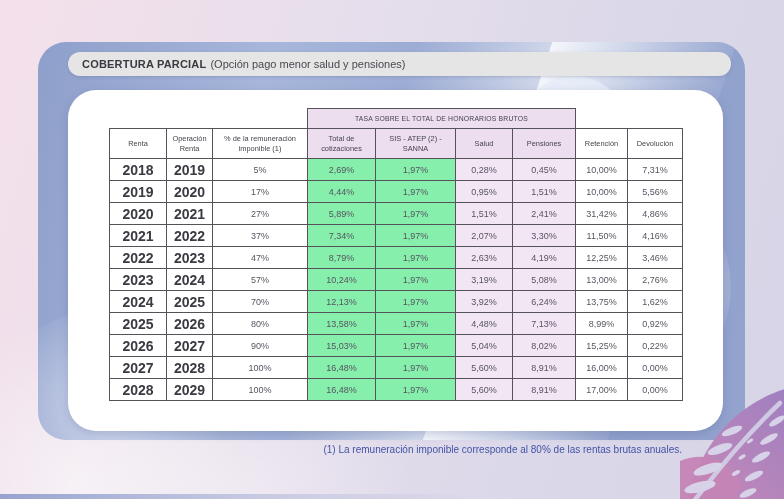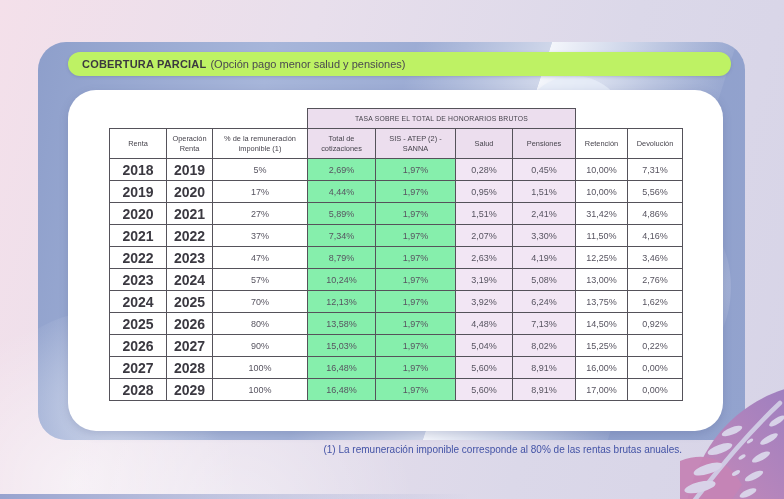--- a/index.html
+++ b/index.html
@@ -26,21 +26,21 @@
     background:linear-gradient(to right,rgba(252,253,255,.92) 0%,rgba(252,253,255,.08) 100%);}
   .dome{position:absolute;left:482px;top:34px;width:108px;height:72px;
     background:rgba(230,236,248,.8);border-radius:54px 54px 0 0;}
   .dome2{position:absolute;right:14px;top:170px;width:100px;height:150px;border-radius:50%;
     background:radial-gradient(circle,rgba(240,243,250,.55) 0%,rgba(240,243,250,0) 75%);}
   .panel-glow{position:absolute;left:-50px;bottom:-70px;width:240px;height:200px;border-radius:50%;
     background:radial-gradient(circle,rgba(236,240,249,.65) 0%,rgba(236,240,249,0) 75%);}
 
   
   .title-pill{position:absolute;left:68px;top:52px;width:663px;height:24px;border-radius:13px;
-    background:#bef264;display:flex;align-items:center;padding-left:14px;box-sizing:border-box;
+    background:#e5e5e5;display:flex;align-items:center;padding-left:14px;box-sizing:border-box;
     box-shadow:0 1px 3px rgba(80,90,140,.25);}
   .title-main{font-size:11px;font-weight:bold;color:#3b393f;letter-spacing:.2px;}
   .title-sub{font-size:11px;color:#4a4850;margin-left:4px;}
 
   
   .card{position:absolute;left:68px;top:90px;width:655px;height:341px;border-radius:28px;
     background:#ffffff;box-shadow:0 3px 8px rgba(80,90,140,.25);}
 
   
   table.rates{position:absolute;left:41px;top:18px;width:573px;table-layout:fixed;
@@ -192,21 +192,21 @@
           <td>1,62%</td>
         </tr>
         <tr>
           <td class="y">2025</td>
           <td class="y">2026</td>
           <td>80%</td>
           <td class="pkA">13,58%</td>
           <td class="pkA">1,97%</td>
           <td class="pkB">4,48%</td>
           <td class="pkB">7,13%</td>
-          <td>14,50%</td>
+          <td>8,99%</td>
           <td>0,92%</td>
         </tr>
         <tr>
           <td class="y">2026</td>
           <td class="y">2027</td>
           <td>90%</td>
           <td class="pkA">15,03%</td>
           <td class="pkA">1,97%</td>
           <td class="pkB">5,04%</td>
           <td class="pkB">8,02%</td>

